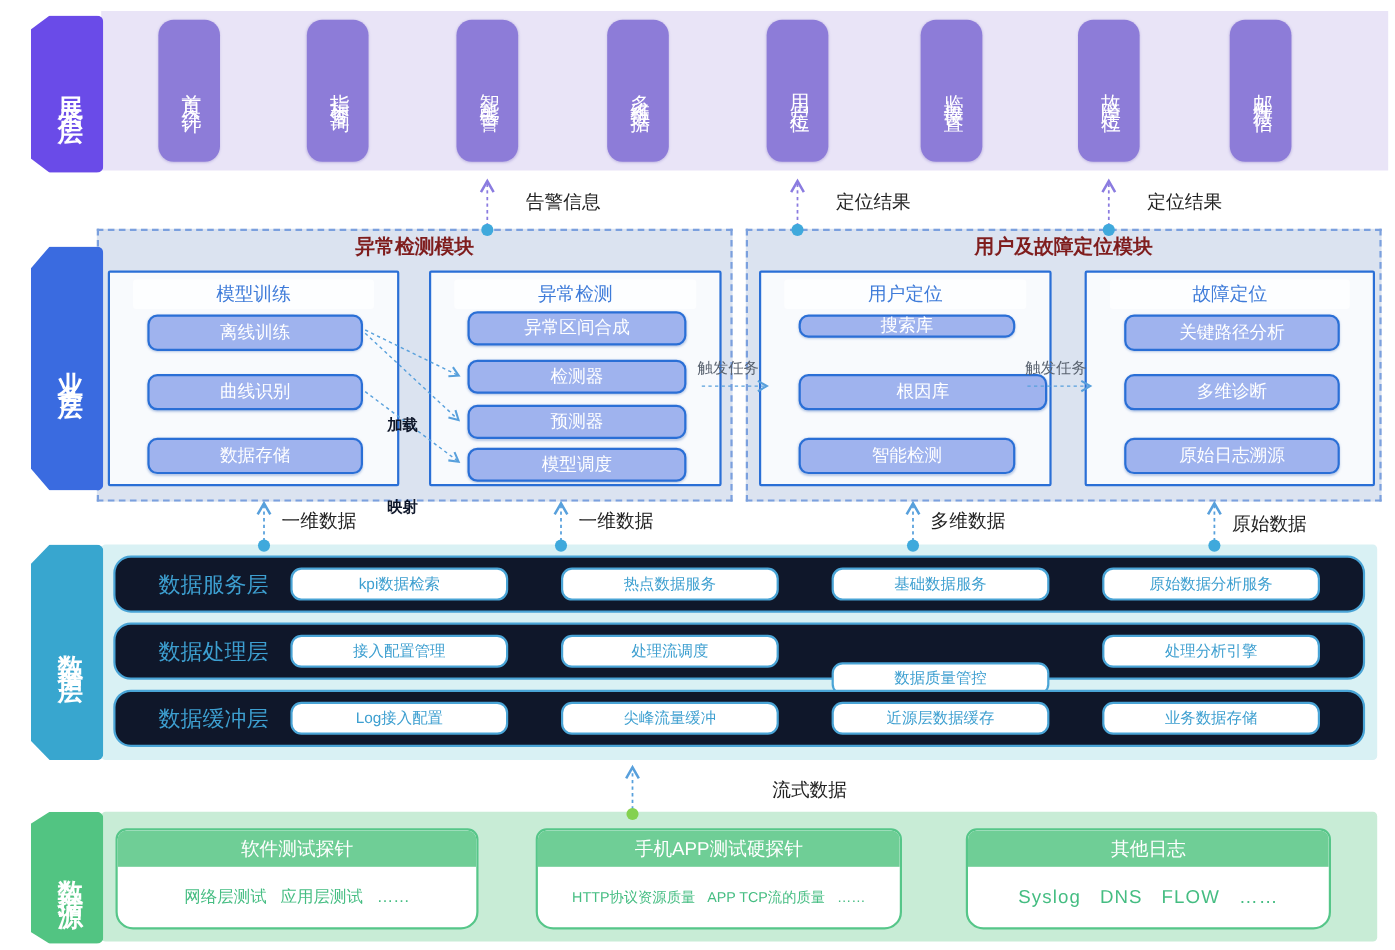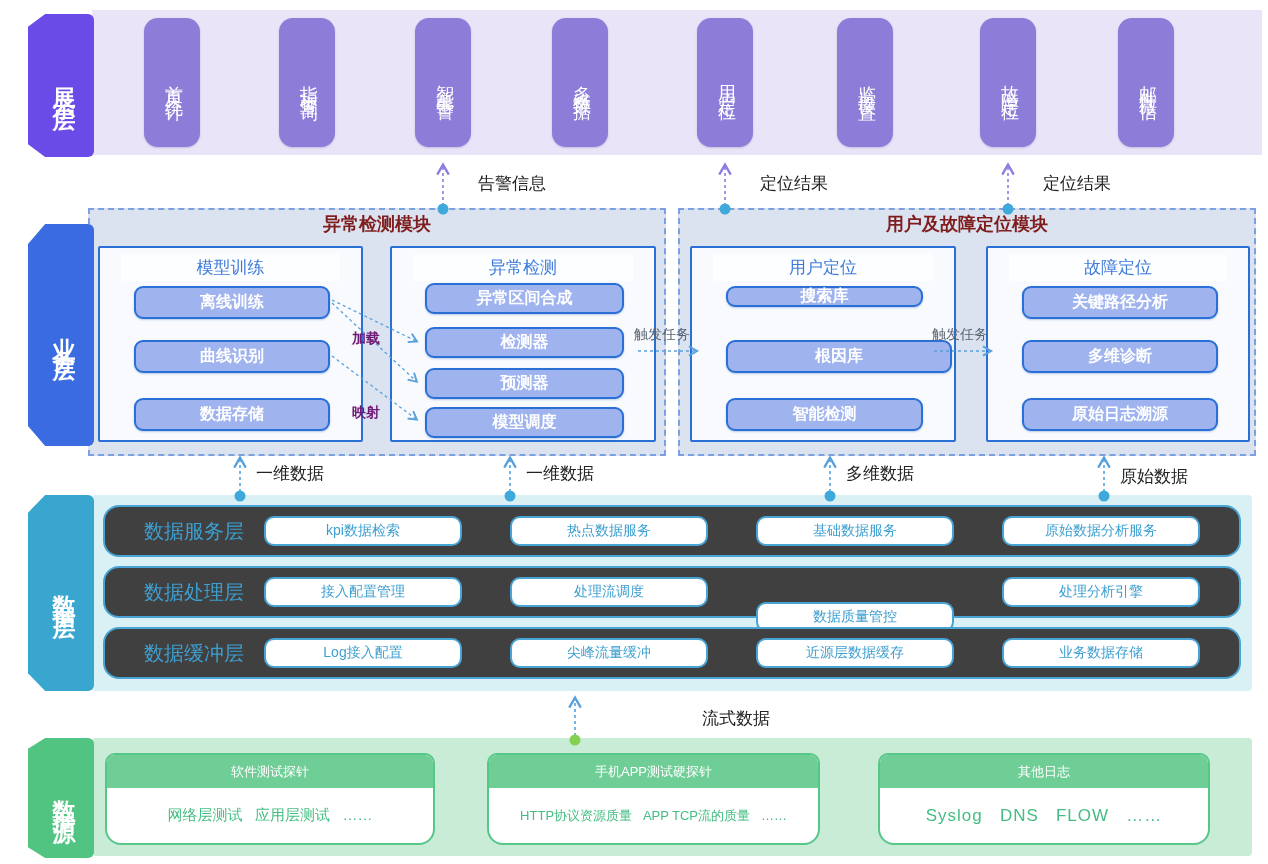--- a/index.html
+++ b/index.html
@@ -53,27 +53,27 @@
     border:2.5px solid var(--box_border,#2a6fd6); box-sizing:border-box; z-index:2; border-radius:2px;
   }
   .group-title {
     position:absolute; top:6px; left:8%; width:84%; text-align:center;
     font-size:17px; color:var(--biz_title,#3e7bd9); background:rgba(255,255,255,.75);
     padding:2px 0; border-radius:3px;
   }
   .b-pill {
     position:absolute; background:var(--biz_pill,#9fb3ee); border:2.5px solid var(--box_border,#2a6fd6);
     border-radius:9px; color:#fff; font-size:16px; display:flex; align-items:center; justify-content:center;
-    box-sizing:border-box; box-shadow:0 1px 2px rgba(40,90,180,.3);font-weight:bold;
+    box-sizing:border-box; box-shadow:0 1px 2px rgba(40,90,180,.3);
   }
 
   
   .band-data { left:92px; top:495px; width:1160px; height:196px; background:var(--cyan_band,#d9f1f4); border-radius:4px; z-index:1; }
   .d-row {
-    position:absolute; left:103px; width:1138px; height:52px; background:#404040;
+    position:absolute; left:103px; width:1138px; height:52px; background:#0f172a;
     border:2.5px solid var(--cyan_border,#49a4d6); border-radius:16px; box-sizing:border-box; z-index:2;
   }
   .d-row-label {
     position:absolute; left:14px; top:0; width:150px; height:100%;
     display:flex; align-items:center; justify-content:center;
     color:var(--cyan_text,#3d9fd0); font-size:20px;
   }
   .d-pill {
     position:absolute; top:9px; width:198px; height:30px; background:#fff;
     border:2.5px solid var(--cyan_border,#49a4d6); border-radius:10px; box-sizing:border-box;
@@ -82,41 +82,41 @@
   }
 
   
   .band-source { left:92px; top:738px; width:1160px; height:118px; background:var(--green_band,#c8ecd6); border-radius:4px; z-index:1; }
   .s-box {
     position:absolute; top:753px; height:92px; background:#fff;
     border:2px solid var(--green_border,#56c689); border-radius:10px 10px 16px 16px;
     box-sizing:border-box; overflow:hidden; z-index:2;
   }
   .s-box-header {
-    height:33px; background:var(--green_header,#6fce96); color:#fff; font-size:13px;
+    height:33px; background:var(--green_header,#6fce96); color:#fff; font-size:17px;
     display:flex; align-items:center; justify-content:center;text-align:right;
   }
   .s-box-body {
     height:55px; display:flex; align-items:center; justify-content:center;
     color:var(--green_text,#45bd82); white-space:pre; font-size:15px;
   }
   .s-box-body.small { font-size:13px; }
   .s-box-body.wide  { font-size:17px; letter-spacing:1px; }
 
   
   .flow-label {
     position:absolute; font-family:"DejaVu Serif", serif; color:#222;
     font-size:17px; z-index:4; white-space:nowrap;
   }
   .trigger-label {
     position:absolute; font-family:"DejaVu Serif", serif; color:#5a6370;
     font-size:14px; z-index:4; white-space:nowrap;
   }
   .edge-label {
-    position:absolute; font-size:14px; font-weight:bold; color:#701a75; z-index:4; white-space:nowrap;
+    position:absolute; font-size:14px; font-weight:bold; color:#0f172a; z-index:4; white-space:nowrap;margin-top:48px;
   }
 
   svg.overlay { position:absolute; left:0; top:0; z-index:3; pointer-events:none; }
 </style>
 </head>
 <body>
 
 <div id="canvas">
 
   <div class="abs band-presentation"></div>

